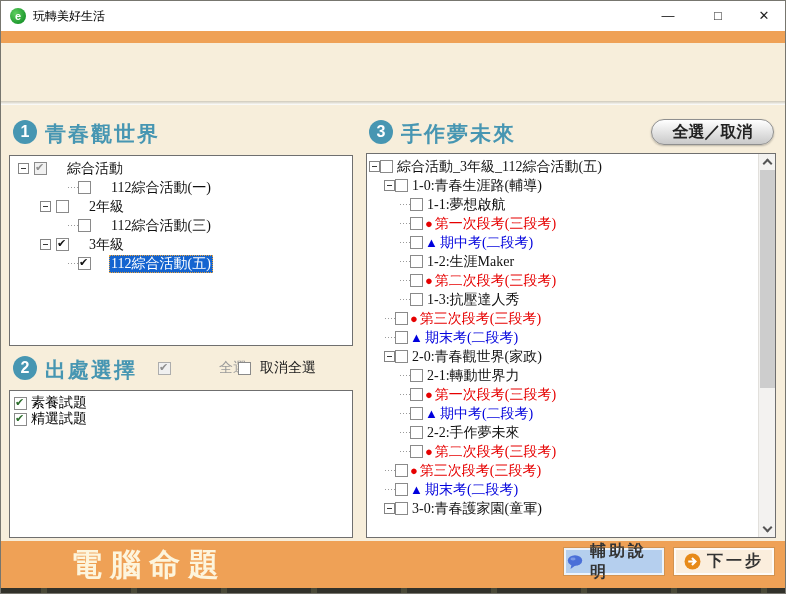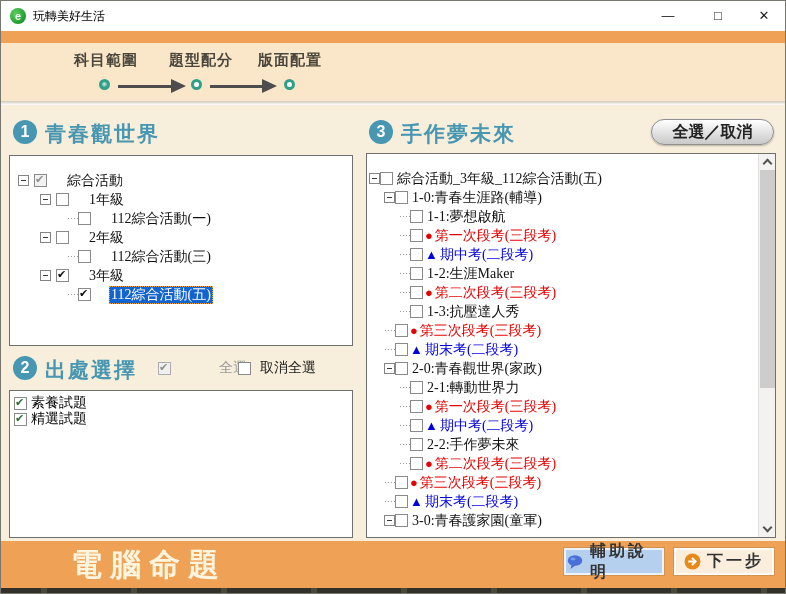--- a/index.html
+++ b/index.html
@@ -54,21 +54,21 @@
   .toggle-btn { position:absolute; left:650px; top:118px; width:123px; height:26px; border-radius:13px;
     border:1px solid #8f8f8f; background:linear-gradient(#ffffff, #c9c9c9);
     font-size:16px; font-weight:bold; color:#222; text-align:center; line-height:24px; cursor:pointer;
     box-shadow:0 1px 2px rgba(0,0,0,.25); }
   
   .panel-box { position:absolute; background:#ffffff; border:1px solid #6f6f6f; overflow:hidden; }
   .box-subject { left:8px; top:154px; width:344px; height:191px; }
   .box-source { left:8px; top:389px; width:344px; height:148px; }
   .box-range { left:365px; top:152px; width:410px; height:385px; }
   
-  .tree { padding-top:3px; font-family:"Liberation Serif", serif; font-size:14px; color:#111;margin-top:12px; }
+  .tree { padding-top:3px; font-family:"Liberation Serif", serif; font-size:14px; color:#111; }
   .trow { display:flex; align-items:center; height:19px; white-space:nowrap; }
   .tsp { display:inline-block; height:1px; }
   .texp { position:relative; width:11px; height:11px; border:1px solid #848484; background:#fff; flex:none; cursor:pointer; }
   .texp::after { content:""; position:absolute; left:2px; top:4px; width:5px; height:1px; background:#3a3a3a; }
   .tstub { display:inline-block; height:1px; flex:none;
     background:repeating-linear-gradient(to right, #9a9a9a 0 1px, transparent 1px 3px);
     background-size:10px 1px; background-repeat:no-repeat; background-position:right center; }
   .tcb { position:relative; width:13px; height:13px; border:1px solid #8a8a8a; background:#fff; flex:none; cursor:pointer; }
   .tcb.on::after { content:"\2714"; position:absolute; left:0px; top:-2px; font-size:11px; color:#111; }
   .tcb.gray { background:#f1f1f1; }
@@ -113,53 +113,33 @@
 
   <div class="titlebar">
     <span class="app-icon">e</span>
     <span class="win-title">玩轉美好生活</span>
     <span class="winctl min">—</span>
     <span class="winctl max">□</span>
     <span class="winctl close">✕</span>
   </div>
 
   <div class="accent-bar"></div>
-  <div class="steps-area">
-    <span class="step-label sl1">科目範圍</span>
-    <span class="step-label sl2">題型配分</span>
-    <span class="step-label sl3">版面配置</span>
-    <span class="step-circle sc1"></span>
-    <span class="step-line ln1"></span>
-    <span class="step-head hd1"></span>
-    <span class="step-circle sc2"></span>
-    <span class="step-line ln2"></span>
-    <span class="step-head hd2"></span>
-    <span class="step-circle sc3"></span>
-  </div>
   <div class="hdr-sep"></div>
 
   <span class="sec-num n1">1</span>
   <span class="sec-title t1">青春觀世界</span>
   <div class="panel-box box-subject">
     <div class="tree" id="subject-tree">
         <div class="trow">
           <span class="tsp" style="width: 8px;"></span>
           <span class="texp"></span>
           <span class="tsp" style="width: 5px;"></span>
           <span class="tcb gray"></span>
           <span class="tsp" style="width: 18px;"></span>
           <span class="tlabel">綜合活動</span>
-        </div>
-        <div class="trow">
-          <span class="tsp" style="width: 30px;"></span>
-          <span class="texp"></span>
-          <span class="tsp" style="width: 5px;"></span>
-          <span class="tcb"></span>
-          <span class="tsp" style="width: 18px;"></span>
-          <span class="tlabel">1年級</span>
         </div>
         <div class="trow">
           <span class="tsp" style="width: 52px;"></span>
           <span class="tstub" style="width: 16px;"></span>
           <span class="tcb"></span>
           <span class="tsp" style="width: 18px;"></span>
           <span class="tlabel">112綜合活動(一)</span>
         </div>
         <div class="trow">
           <span class="tsp" style="width: 30px;"></span>

